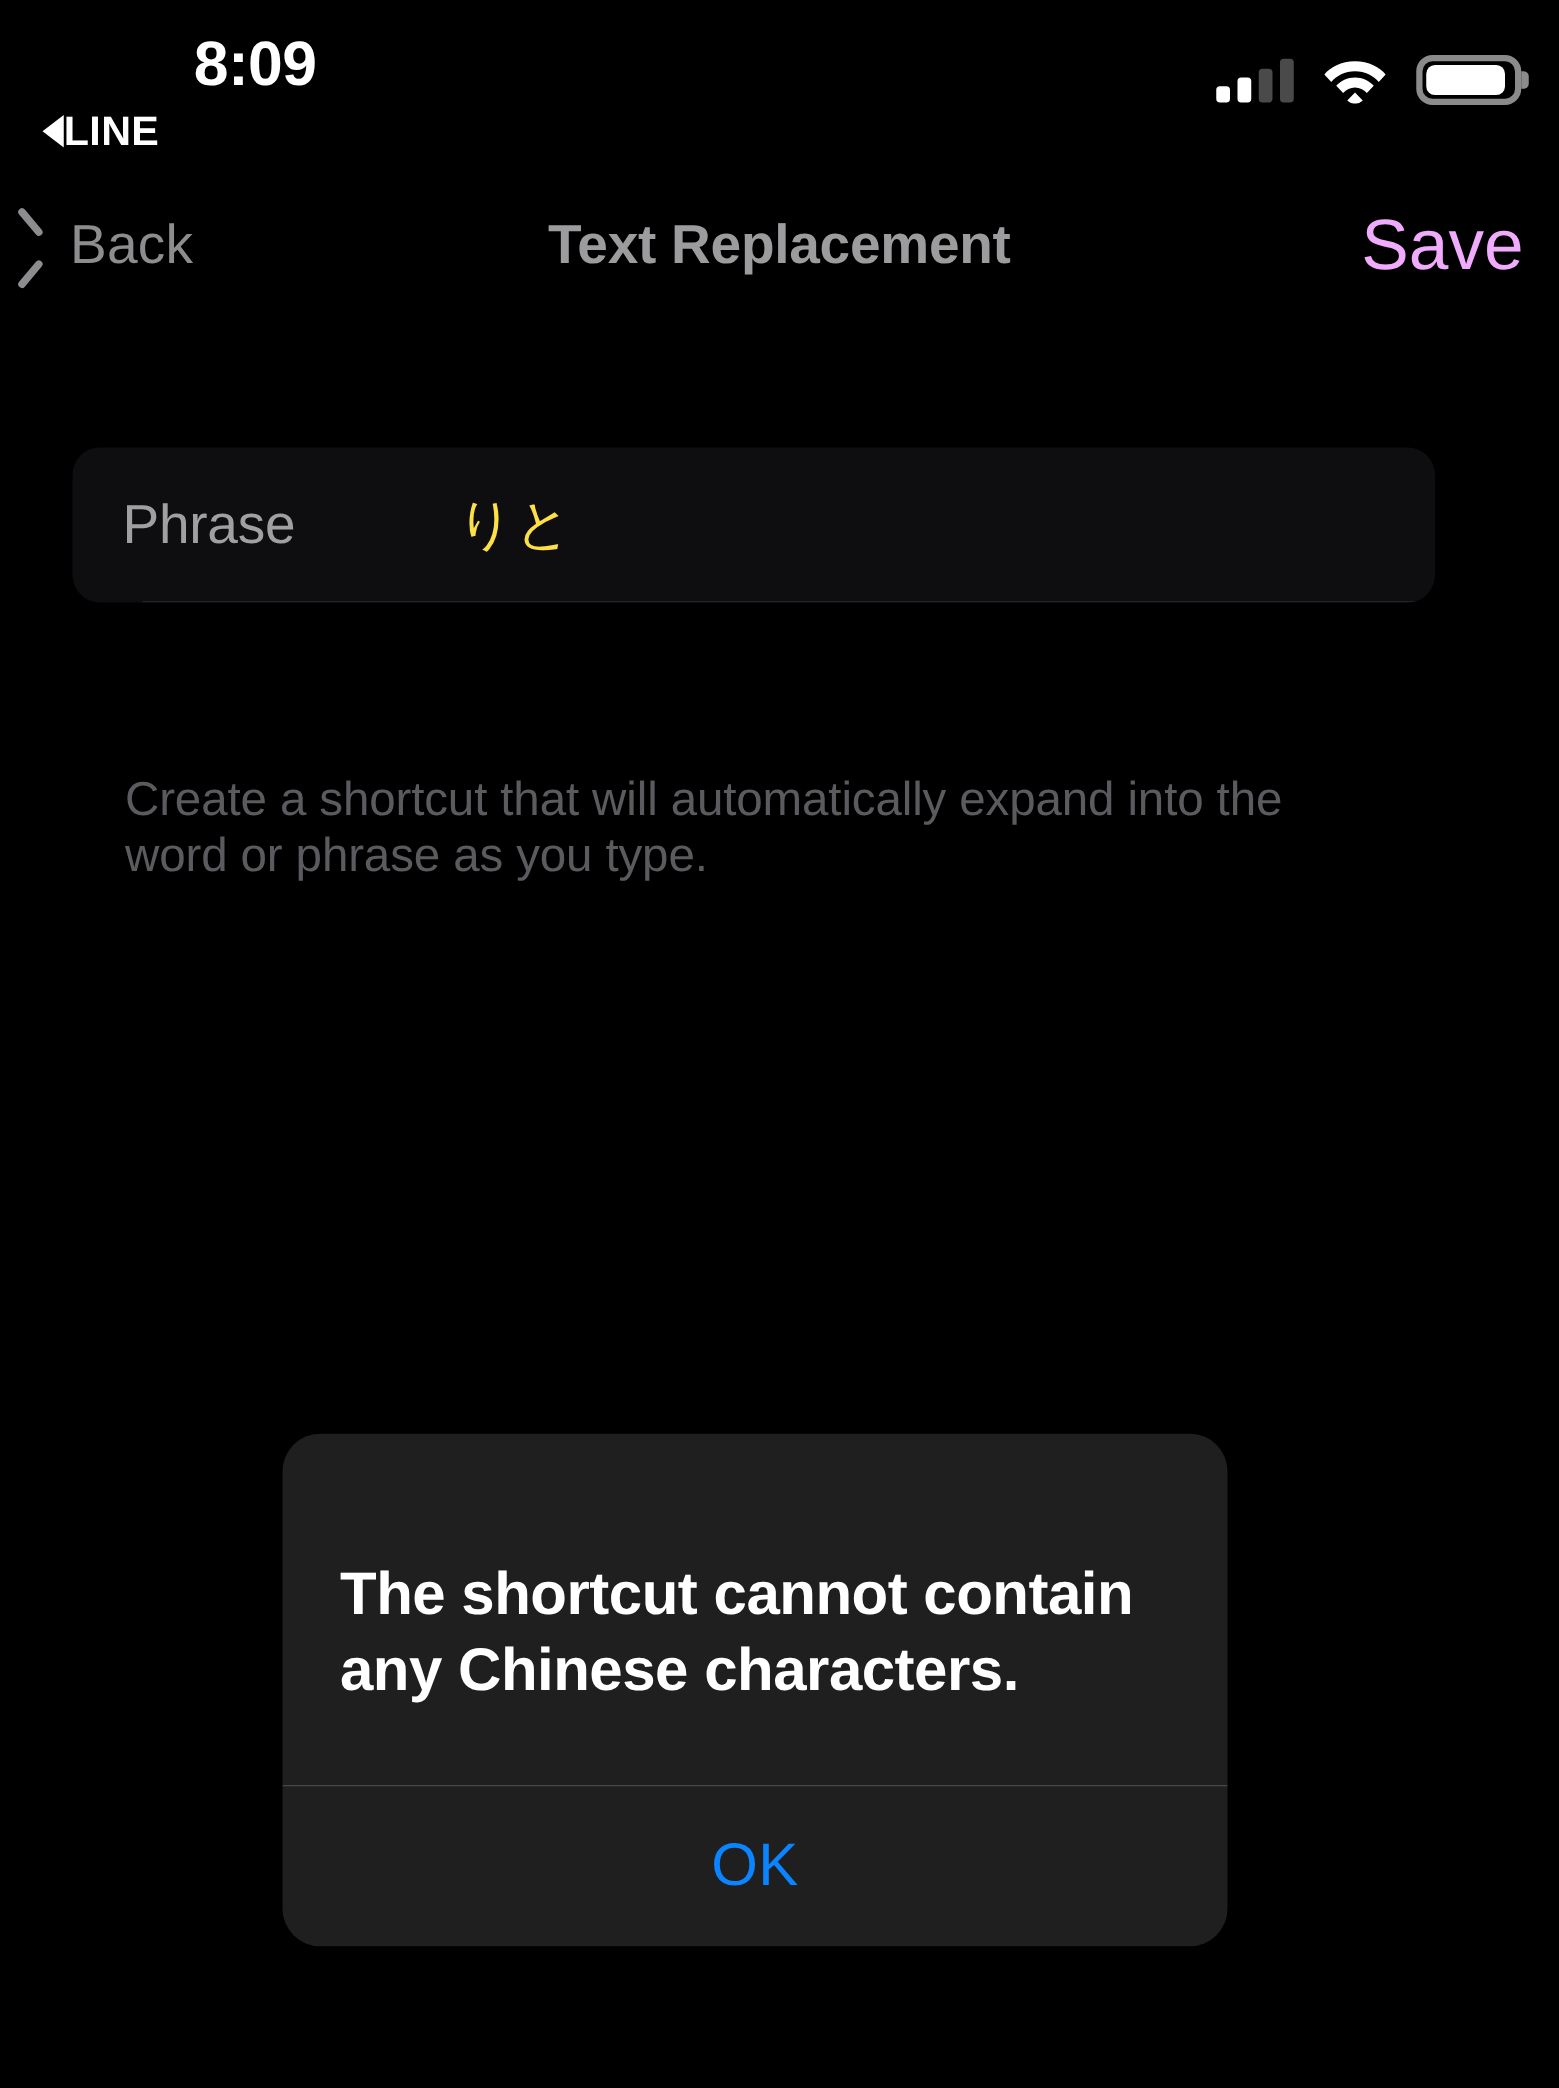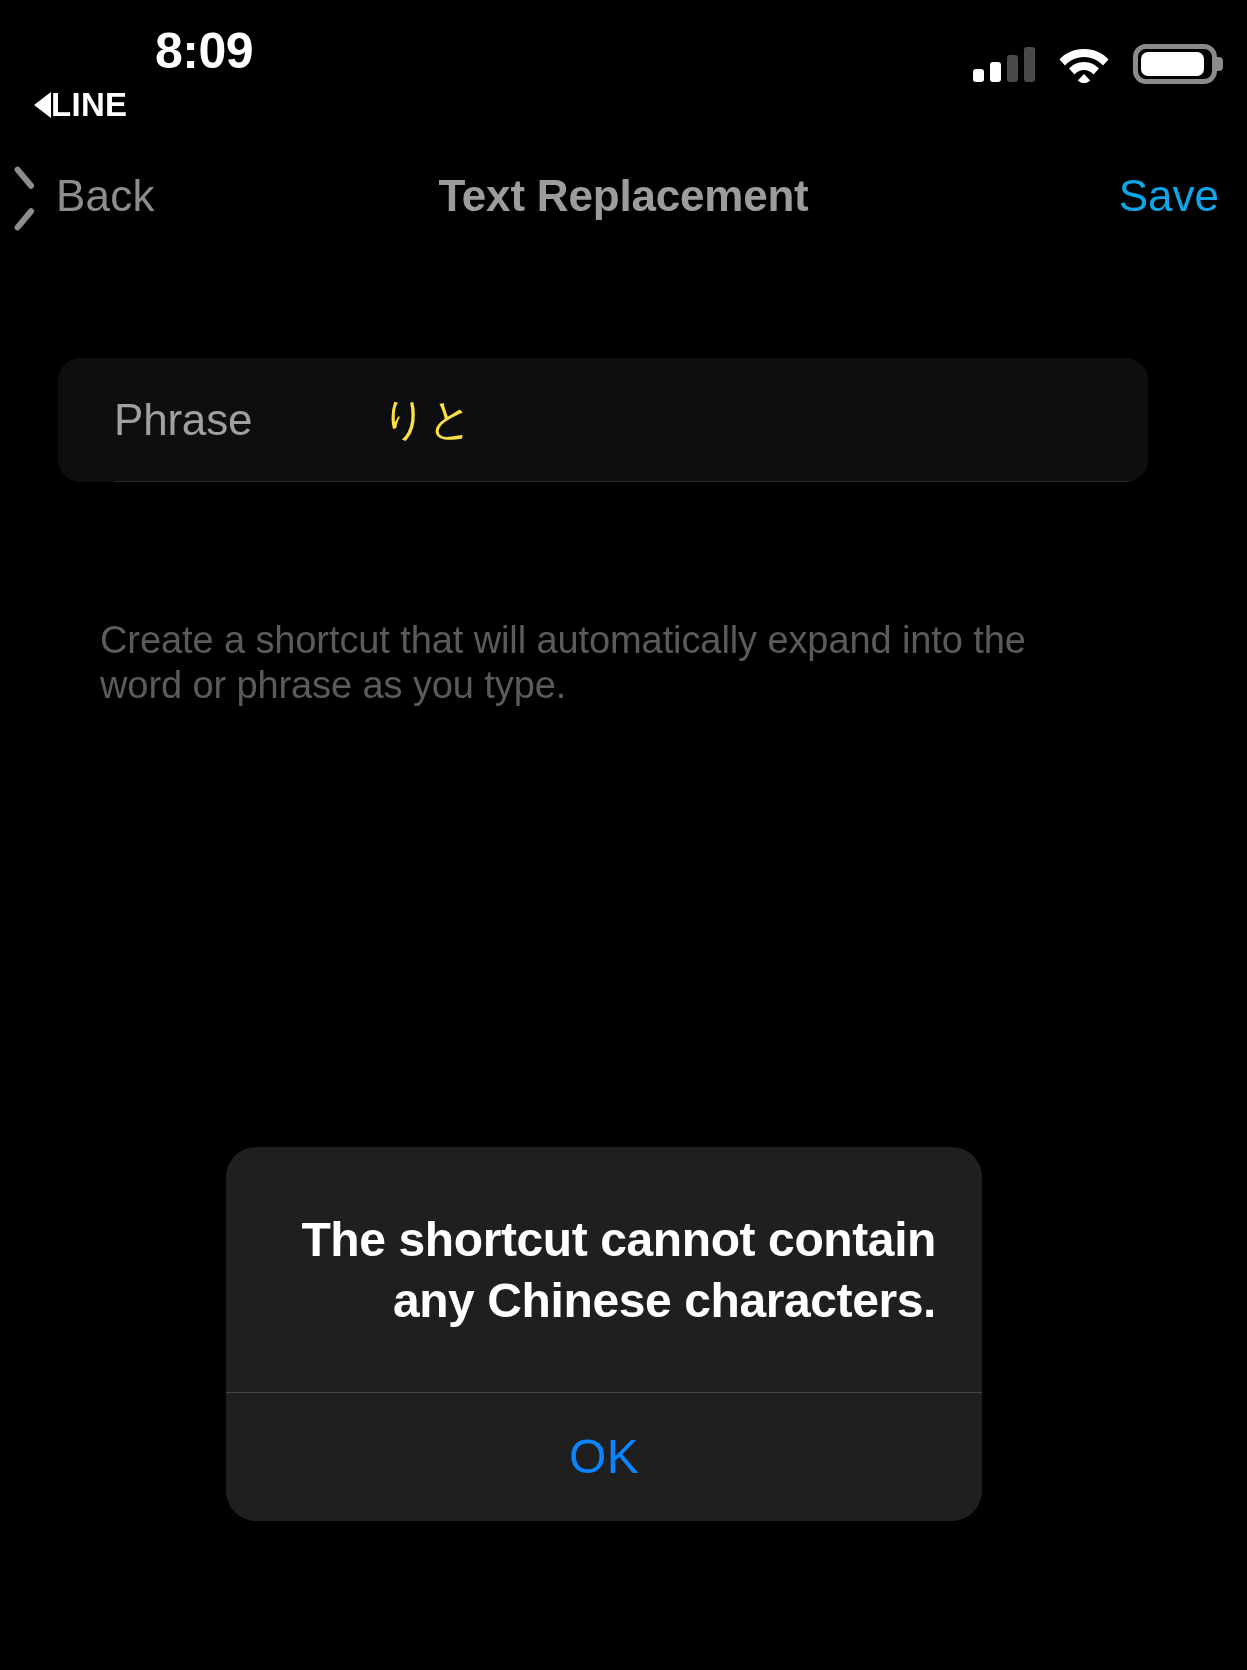--- a/index.html
+++ b/index.html
@@ -165,40 +165,40 @@
     letter-spacing: -0.2px;
   }
 
   .nav-save {
     position: absolute;
     right: 28px;
     top: 0;
     height: 92px;
     display: flex;
     align-items: center;
-    font-size: 44px;
-    color: #0ea5e9;
+    font-size: 57px;
+    color: #f0abfc;
   }
 
   
   .form-card {
     position: absolute;
     left: 58px;
     top: 358px;
     width: 1090px;
     background: #0e0e11;
     border-radius: 22px;
     overflow: hidden;
   }
 
   .form-row {
     display: flex;
     align-items: center;
     height: 123px;
-    padding-left: 56px;
+    padding-left: 40px;
   }
 
   .form-label {
     font-size: 44px;
     color: #a0a0a3;
     width: 268px;
     flex-shrink: 0;
     letter-spacing: -0.2px;
   }
 
@@ -237,22 +237,22 @@
     position: absolute;
     left: 226px;
     top: 1147px;
     width: 756px;
     background: #1f1f1f;
     border-radius: 30px;
     overflow: hidden;
   }
 
   .alert-body {
-    padding: 62px 46px 60px 46px;
-    text-align: right;
+    padding: 98px 46px 60px 46px;
+    text-align: left;
   }
 
   .alert-title {
     font-size: 48px;
     font-weight: bold;
     color: #ffffff;
     line-height: 1.28;
     letter-spacing: -0.4px;
   }
 

